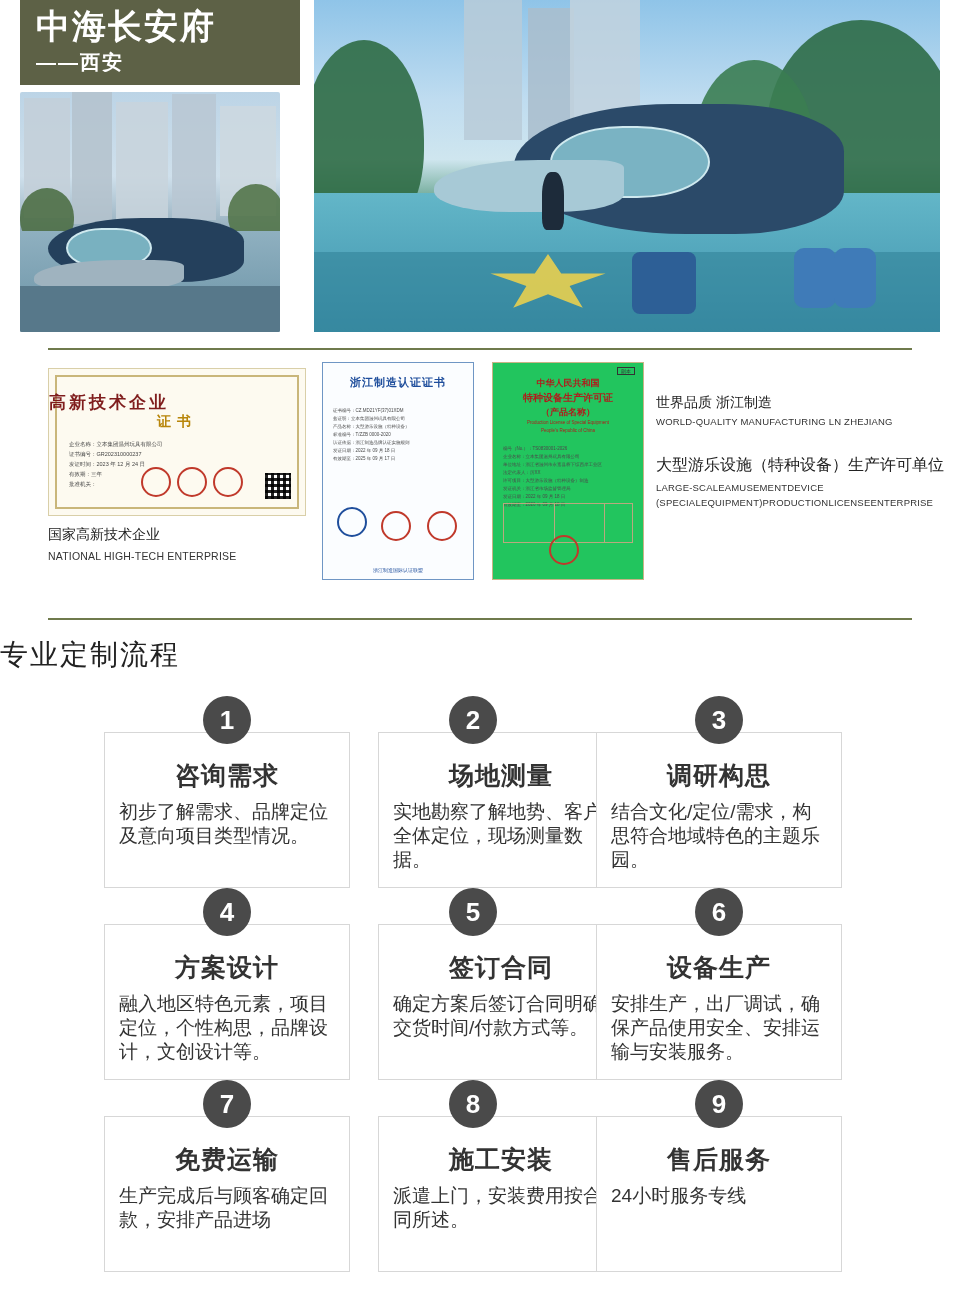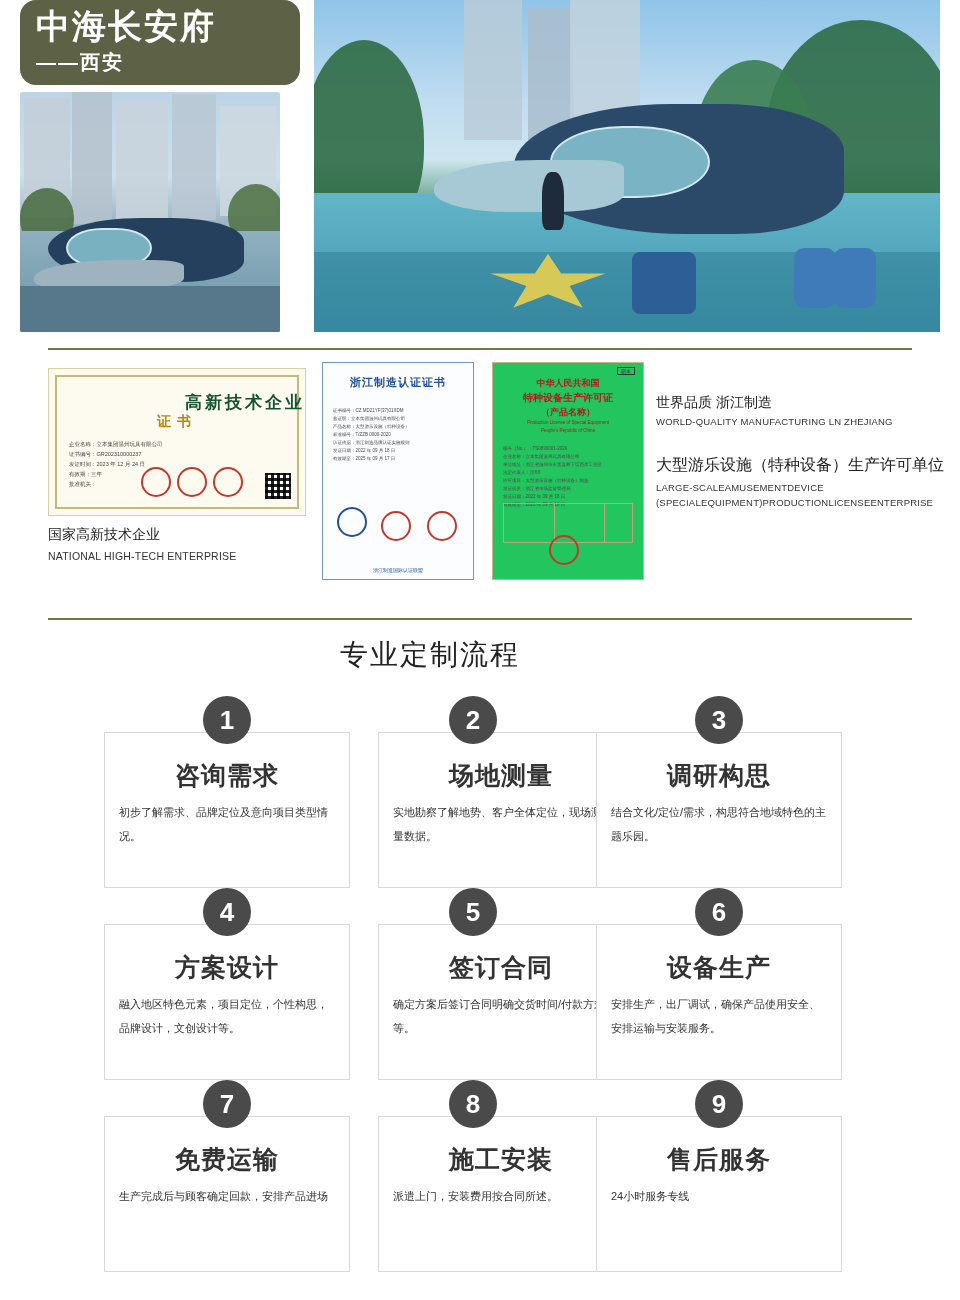--- a/index.html
+++ b/index.html
@@ -20,21 +20,20 @@
   .hero-left {
     position: absolute; left: 0; top: 0;
     width: 300px; height: 340px;
   }
   .title-plate {
     position: absolute; left: 20px; top: 0;
     width: 280px; height: 85px;
     background: #5d6146;
     color: #ffffff;
     padding: 6px 16px 0 16px;
-    border-radius: 16px;
   }
   .title-plate .cn {
     font-size: 34px; font-weight: bold; letter-spacing: 2px;
     line-height: 40px;
   }
   .title-plate .sub {
     font-size: 20px; font-weight: bold; text-align: left;
     line-height: 32px; letter-spacing: 2px;
   }
   .photo-left {
@@ -87,22 +86,22 @@
   .cert-a {
     position: absolute; left: 48px; top: 20px; width: 258px; height: 148px;
     background: #fdfaf0;
     border: 1px solid #d9cfa8;
     overflow: hidden;
   }
   .cert-a .frame {
     position: absolute; inset: 6px; border: 2px double #c9b67a;
   }
   .cert-a .hdr {
-    position: absolute; left: 0; right: 0; top: 22px; text-align: right;
-    font-size: 17px; font-weight: bold; color: #14532d; letter-spacing: 3px;
+    position: absolute; left: 0; right: 0; top: 22px; text-align: left;
+    font-size: 17px; font-weight: bold; color: #7f1d1d; letter-spacing: 3px;
   }
   .cert-a .hdr2 {
     position: absolute; left: 0; right: 0; top: 44px; text-align: center;
     font-size: 14px; font-weight: bold; color: #b8860b; letter-spacing: 6px;
   }
   .cert-a .lines { position: absolute; left: 20px; top: 70px; }
   .cert-a .ln {
     font-size: 5.5px; color: #444; line-height: 10px; white-space: nowrap;
   }
   .seal {
@@ -182,21 +181,21 @@
     position: absolute; left: 656px; top: 46px; width: 292px;
   }
   .cert-text .t1 { font-size: 14px; color: #222; margin-bottom: 4px; }
   .cert-text .t2 { font-size: 9.5px; color: #333; letter-spacing: .2px; margin-bottom: 28px; }
   .cert-text .t3 { font-size: 16px; color: #222; margin-bottom: 4px; }
   .cert-text .t4 { font-size: 9.5px; color: #333; letter-spacing: .2px; line-height: 15px; }
 
   
   .section-title {
     position: absolute; left: 0; top: 636px; width: 860px;
-    text-align: center; font-size: 28px; color: #222; letter-spacing: 2px;
+    font-size: 28px; color: #222; letter-spacing: 2px;
   }
 
   .steps {
     position: absolute; left: 104px; top: 696px;
     width: 752px;
   }
   .row {
     position: relative;
     height: 192px;
     margin-bottom: 0;
@@ -226,21 +225,21 @@
     z-index: 3;
   }
   .badge-num.b0 { left: 99px; }
   .badge-num.b1 { left: 345px; }
   .badge-num.b2 { left: 591px; }
   .cell .h {
     font-size: 25px; font-weight: bold; color: #333;
     text-align: center; letter-spacing: 1px; margin-bottom: 8px;
   }
   .cell .d {
-    font-size: 11px; color: #333; line-height: 24px;
+    font-size: 19px; color: #333; line-height: 24px;
     text-align: left;
   }
 </style>
 </head>
 <body>
 
 <div class="hero">
 
   <div class="hero-left">
     <div class="title-plate">

